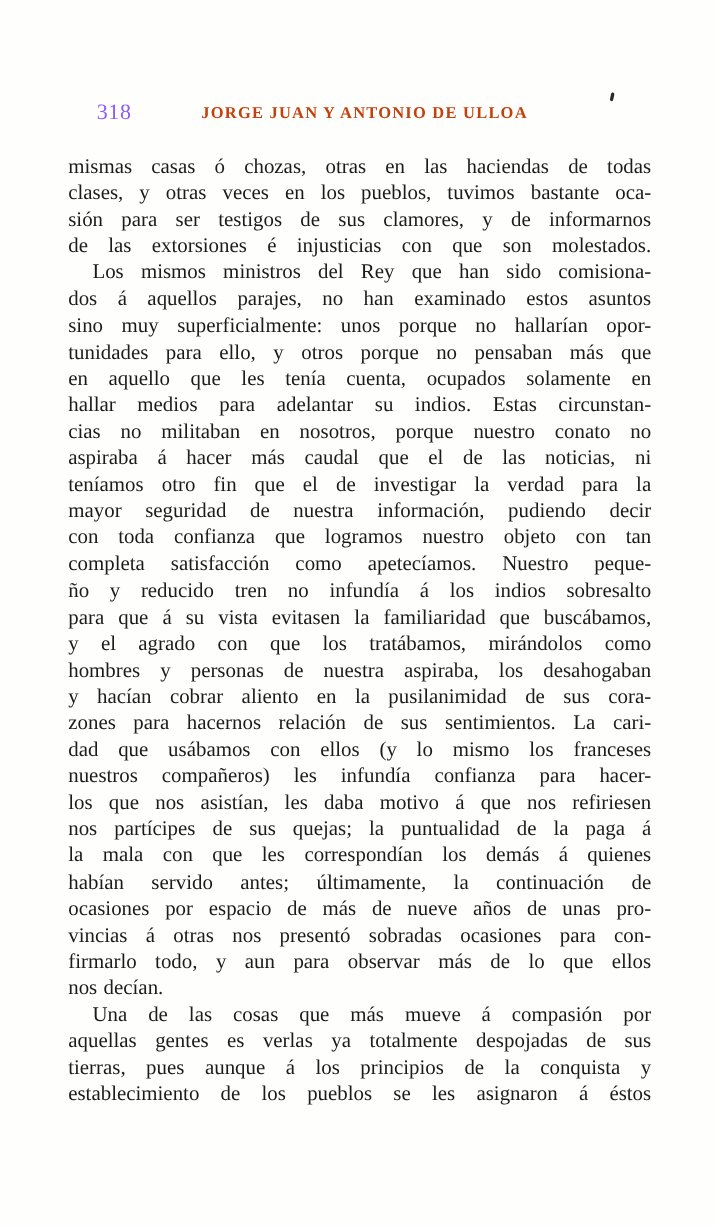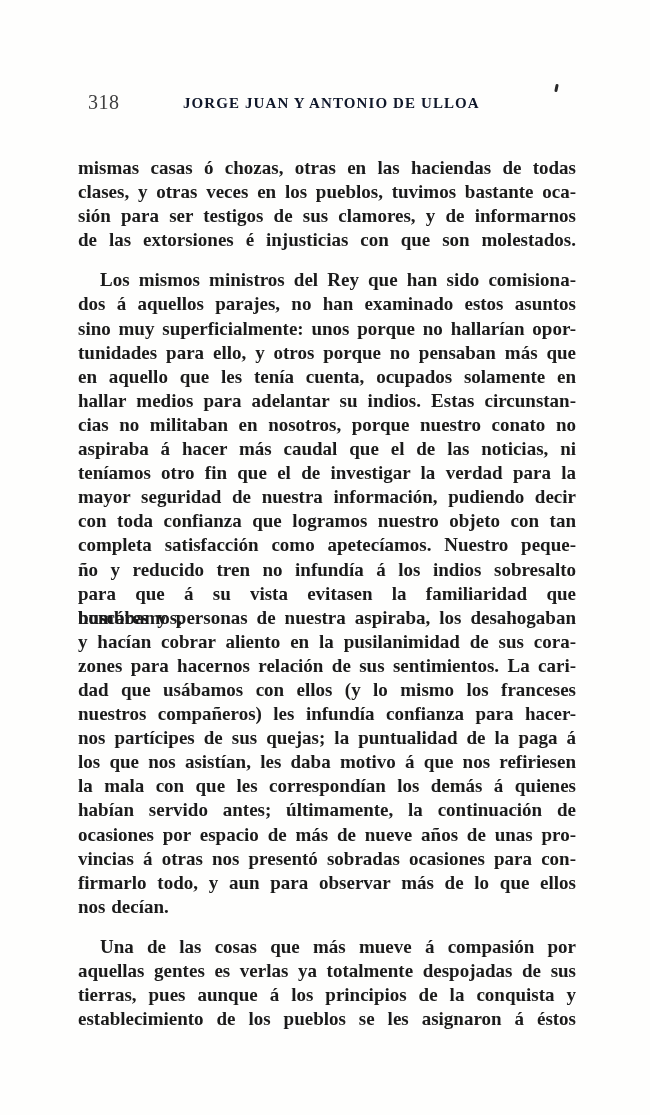--- a/index.html
+++ b/index.html
@@ -22,39 +22,39 @@
     left: 0;
     width: 650px;
     height: 24px;
   }
   .page-number {
     position: absolute;
     left: 88px;
     top: 1px;
     font-size: 20px;
     letter-spacing: 0.5px;
-    color: #404040;
+    color: #8b5cf6;
   }
   .head-title {
     position: absolute;
     left: 183px;
     top: 5px;
     font-size: 15px;
     font-weight: 700;
     letter-spacing: 1.1px;
-    color: #0f172a;
+    color: #c2410c;
     white-space: nowrap;
   }
   .text-body {
     position: absolute;
     left: 62px;
     top: 140px;
     width: 530px;
   }
-  .paragraph { margin: 16px; padding: 0; font-weight: bold; }
+  .paragraph { margin: 0; padding: 0; }
   .line {
     height: 24.1px;
     line-height: 24.1px;
     font-size: 19px;
     text-align: justify;
     text-align-last: justify;
     white-space: normal;
     word-spacing: 1px;
   }
   .line.indent { text-indent: 22px; }
@@ -94,27 +94,28 @@
         <div class="line">en aquello que les tenía cuenta, ocupados solamente en</div>
         <div class="line">hallar medios para adelantar su indios. Estas circunstan-</div>
         <div class="line">cias no militaban en nosotros, porque nuestro conato no</div>
         <div class="line">aspiraba á hacer más caudal que el de las noticias, ni</div>
         <div class="line">teníamos otro fin que el de investigar la verdad para la</div>
         <div class="line">mayor seguridad de nuestra información, pudiendo decir</div>
         <div class="line">con toda confianza que logramos nuestro objeto con tan</div>
         <div class="line">completa satisfacción como apetecíamos. Nuestro peque-</div>
         <div class="line">ño y reducido tren no infundía á los indios sobresalto</div>
         <div class="line">para que á su vista evitasen la familiaridad que buscábamos,</div>
+        <div class="line">y el agrado con que los tratábamos, mirándolos como</div>
         <div class="line">hombres y personas de nuestra aspiraba, los desahogaban</div>
         <div class="line">y hacían cobrar aliento en la pusilanimidad de sus cora-</div>
         <div class="line">zones para hacernos relación de sus sentimientos. La cari-</div>
         <div class="line">dad que usábamos con ellos (y lo mismo los franceses</div>
         <div class="line">nuestros compañeros) les infundía confianza para hacer-</div>
+        <div class="line">los que nos asistían, les daba motivo á que nos refiriesen</div>
         <div class="line">nos partícipes de sus quejas; la puntualidad de la paga á</div>
-        <div class="line">los que nos asistían, les daba motivo á que nos refiriesen</div>
         <div class="line">la mala con que les correspondían los demás á quienes</div>
         <div class="line">habían servido antes; últimamente, la continuación de</div>
         <div class="line">ocasiones por espacio de más de nueve años de unas pro-</div>
         <div class="line">vincias á otras nos presentó sobradas ocasiones para con-</div>
         <div class="line">firmarlo todo, y aun para observar más de lo que ellos</div>
         <div class="line last-left">nos decían.</div>
       </div>
       <div class="paragraph">
         <div class="line indent">Una de las cosas que más mueve á compasión por</div>
         <div class="line">aquellas gentes es verlas ya totalmente despojadas de sus</div>

